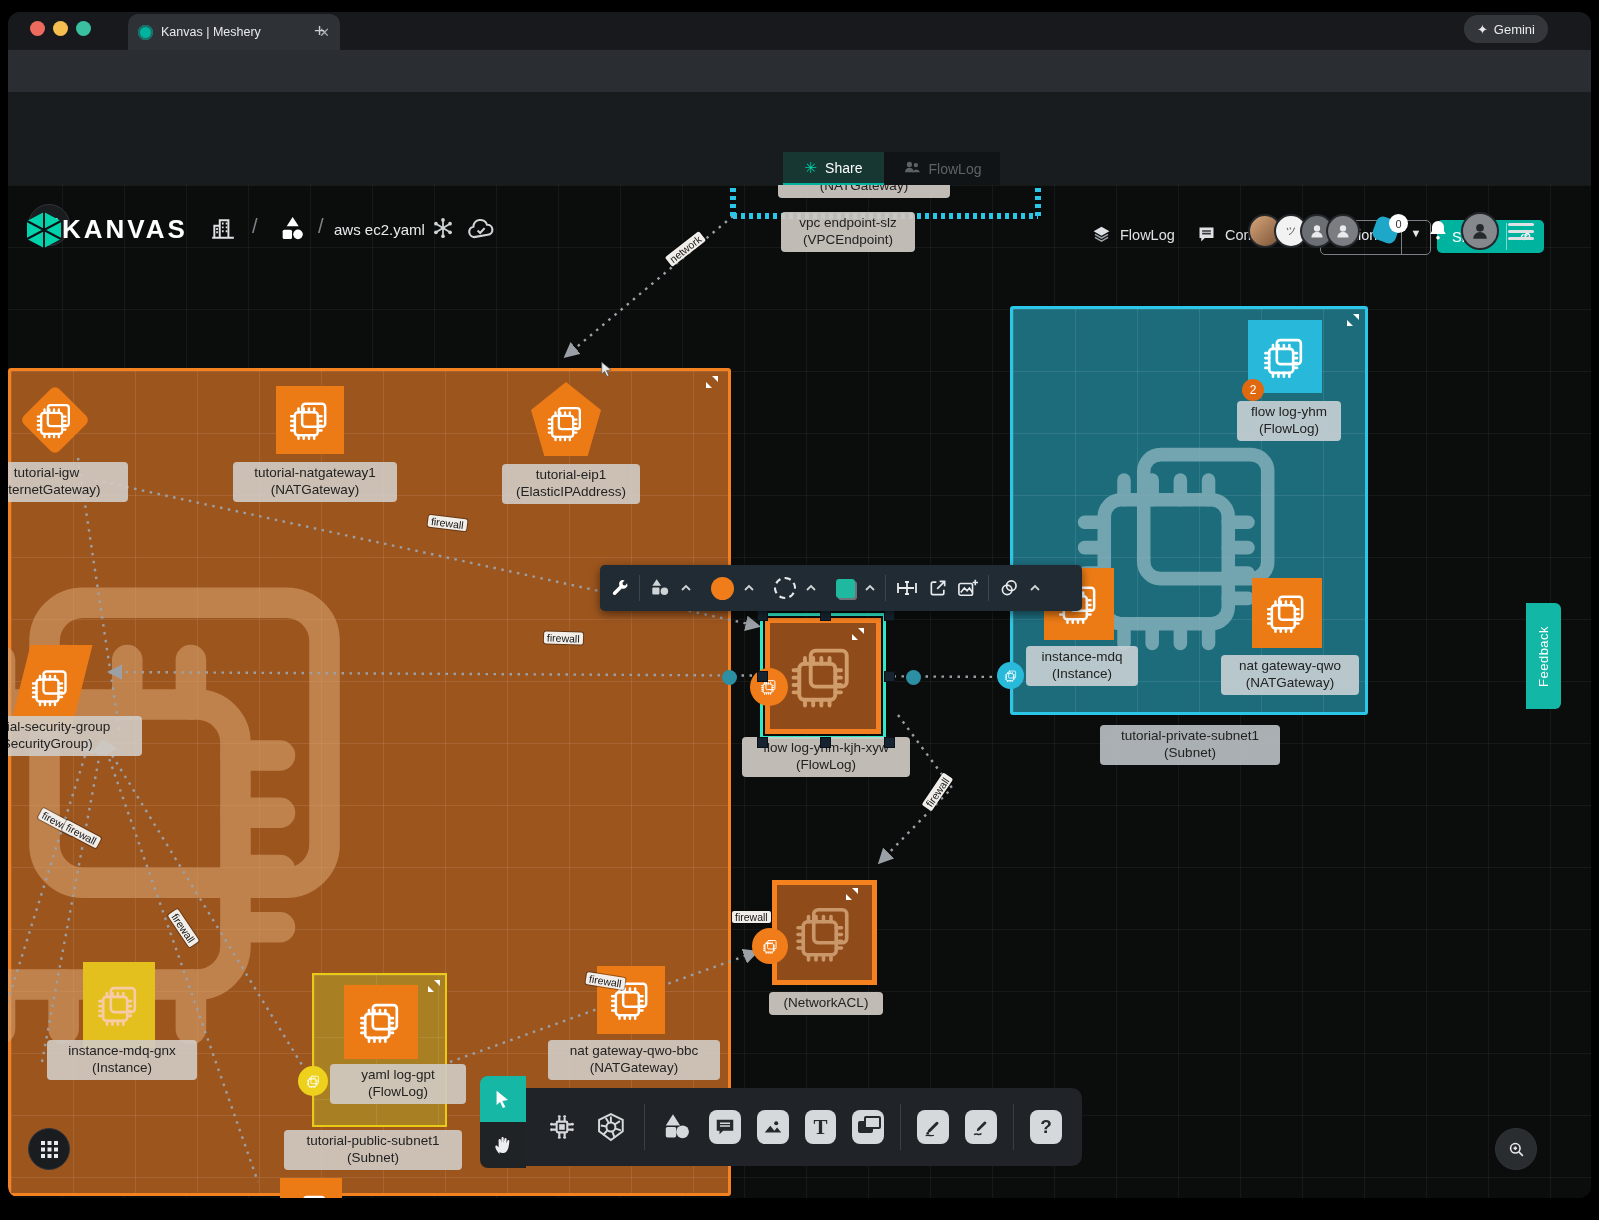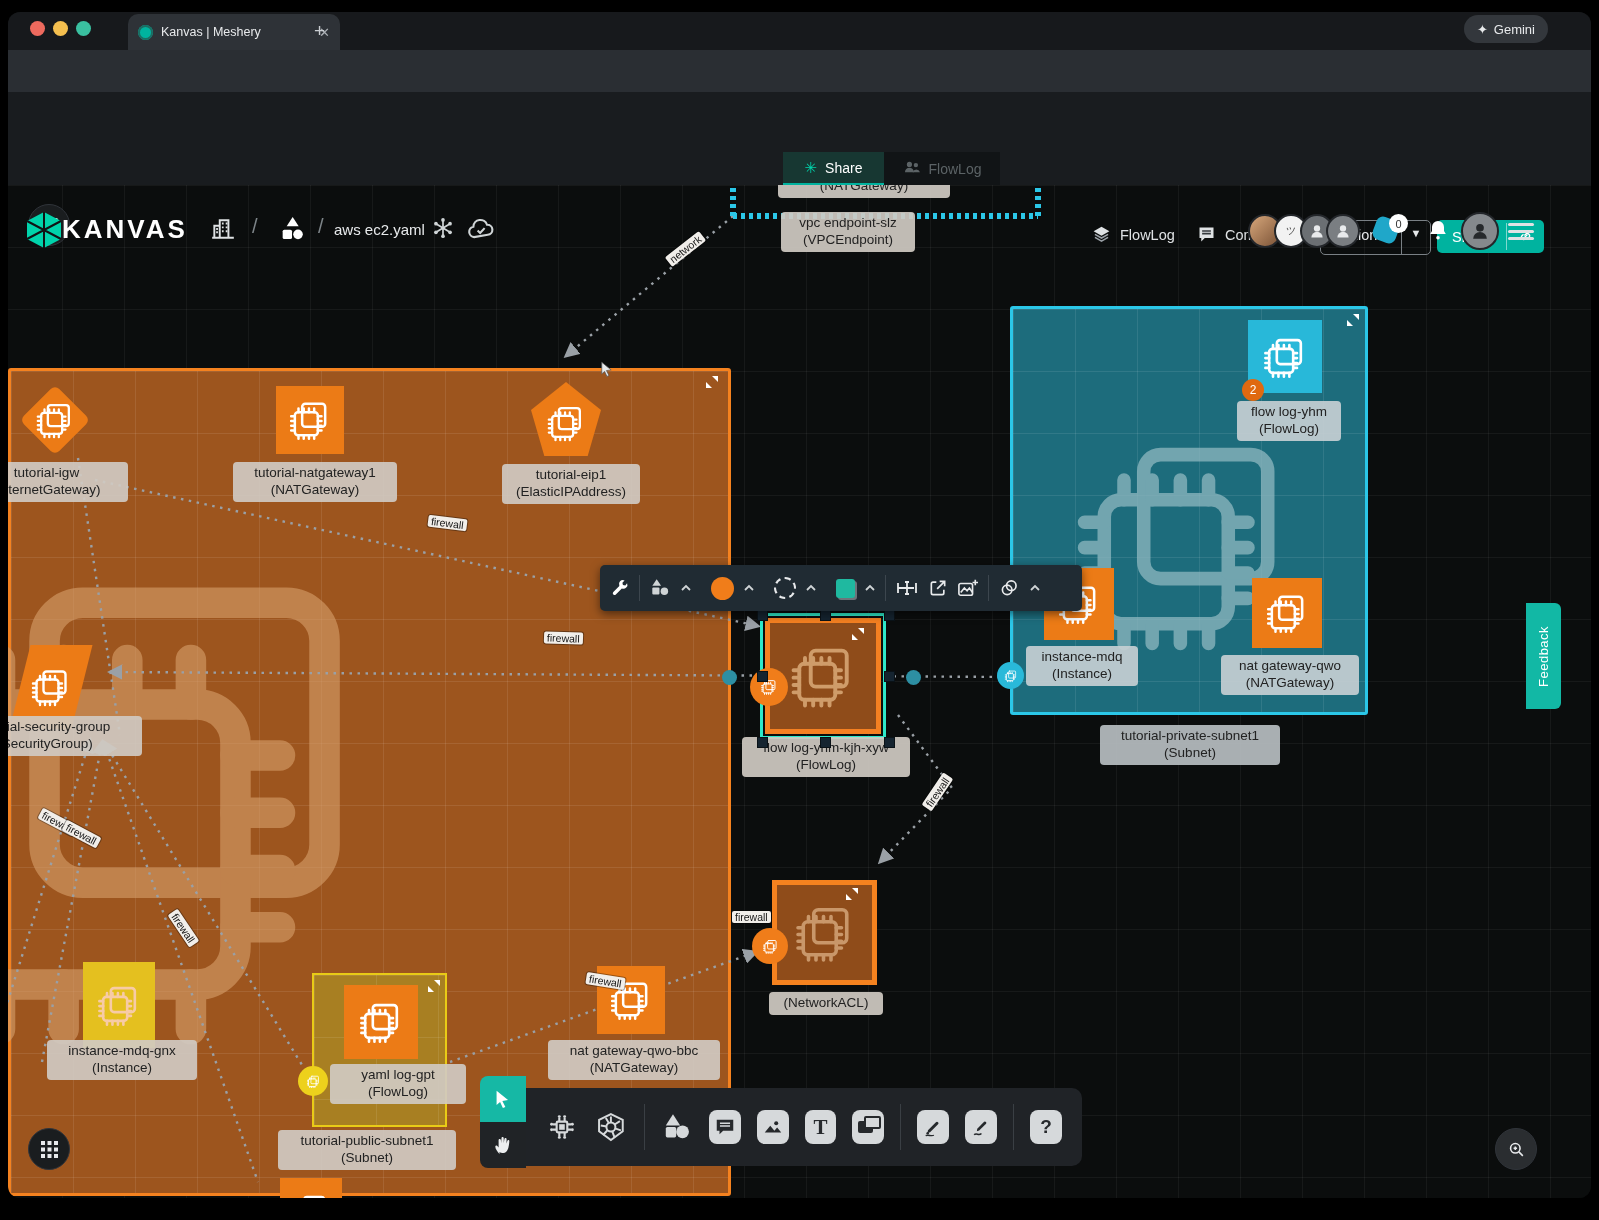--- a/index.html
+++ b/index.html
@@ -416,21 +416,21 @@
         <span>(NetworkACL)</span>
       </div>
   <div class="lbl" style="left:47px;top:1040px;width:142px">
         <span>instance-mdq-gnx</span>
         <span>(Instance)</span>
       </div>
   <div class="lbl" style="left:330px;top:1064px;width:128px">
         <span>yaml log-gpt</span>
         <span>(FlowLog)</span>
       </div>
-  <div class="lbl" style="left:278px;top:1130px;width:170px">
+  <div class="lbl" style="left:284px;top:1130px;width:170px">
         <span>tutorial-public-subnet1</span>
         <span>(Subnet)</span>
       </div>
   <div class="lbl" style="left:548px;top:1040px;width:164px">
         <span>nat gateway-qwo-bbc</span>
         <span>(NATGateway)</span>
       </div>
   <div class="lbl" style="left:1237px;top:401px;width:96px;background:rgba(197,207,211,.92)">
         <span>flow log-yhm</span>
         <span>(FlowLog)</span>

